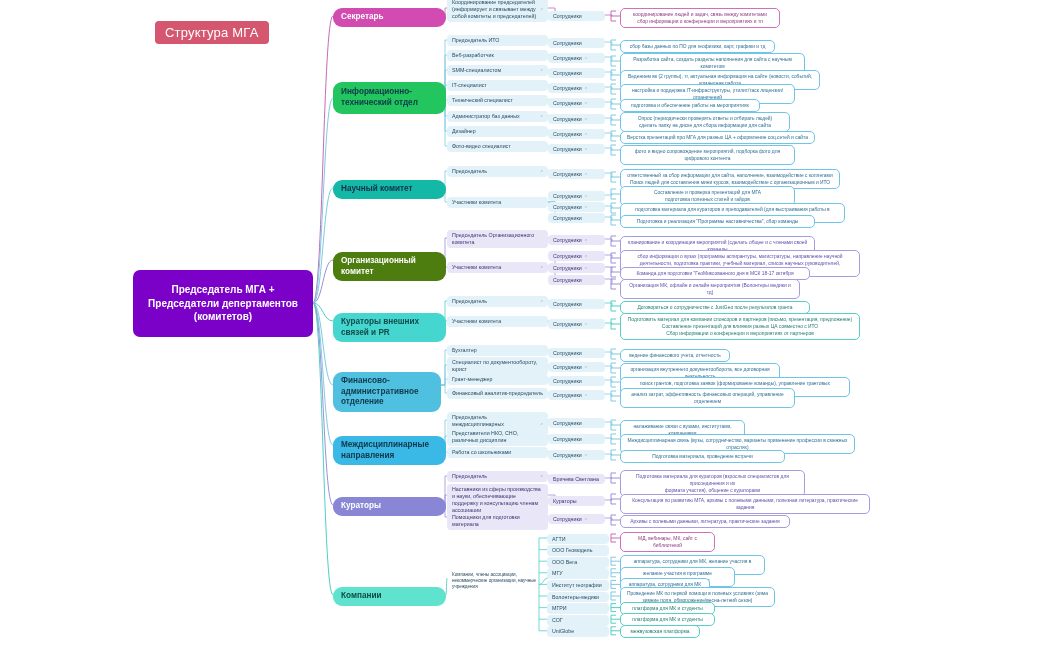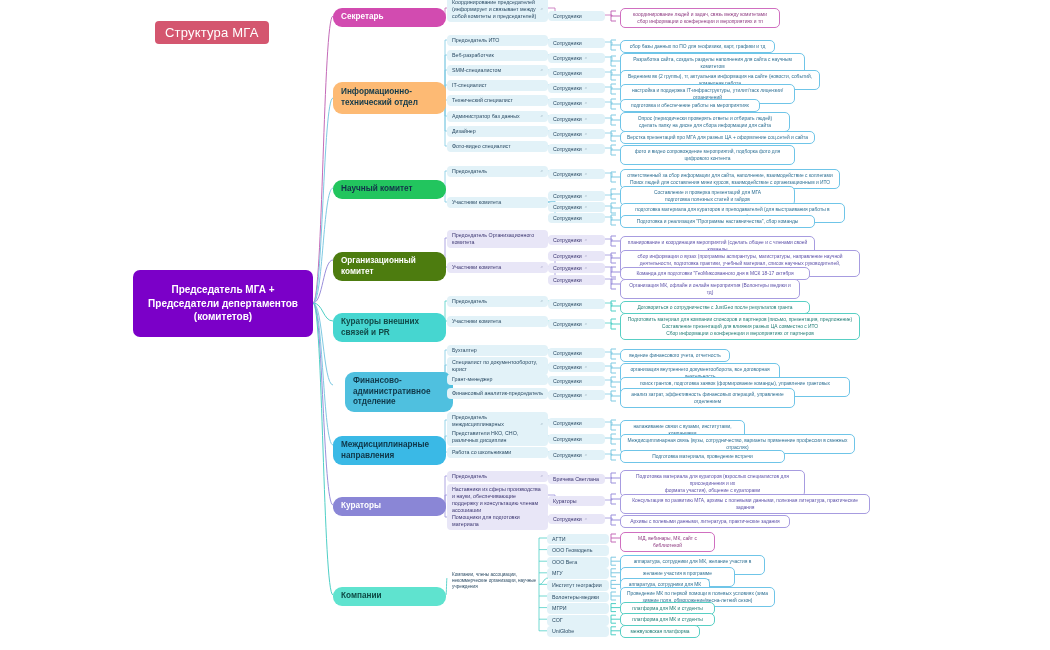--- a/index.html
+++ b/index.html
@@ -29,22 +29,22 @@
     text-align:center;display:flex;align-items:center;justify-content:center;
     padding:6px 8px;
   }
 
   
   .branch{
     border-radius:9px;color:#1b3b57;font-weight:bold;font-size:8.2px;
     line-height:1.3;display:flex;align-items:center;padding:4px 8px;
   }
   .branch.b-sec   {background:#d24bb0;color:#ffffff;}
-  .branch.b-ito   {background:#fdba74;color:#10394a;}
-  .branch.b-nauch {background:#22c55e;color:#13324a;}
+  .branch.b-ito   {background:#22c55e;color:#10394a;}
+  .branch.b-nauch {background:#14b8a6;color:#13324a;}
   .branch.b-org   {background:#4d7c0f;color:#ffffff;}
   .branch.b-pr    {background:#46d6d0;color:#114a48;}
   .branch.b-fin   {background:#4fc0df;color:#10394a;}
   .branch.b-mezh  {background:#3ab9e6;color:#0f3648;}
   .branch.b-kur   {background:#8a86d6;color:#ffffff;}
   .branch.b-part  {background:#5fe3cf;color:#0d4a44;}
 
   
   .role{
     border-radius:4px;font-size:5.3px;line-height:1.35;
@@ -411,21 +411,21 @@
       </div>
       <div class="node emp " style="left: 548px; top: 318.5px; width: 57px; min-height: 9px;">
         <span>Сотрудники</span>
         <span class="tag">⌕</span>
       </div>
       <div class="node detail t" style="left: 620px; top: 313px; width: 240px; min-height: 20px; flex-direction: column;">
         <div>Подготовить материал для компании спонсоров и партнеров (письмо, презентация, предложение)</div>
         <div>Составление презентаций для влияния разных ЦА совместно с ИТО</div>
         <div>Сбор информации о конференции и мероприятиях от партнеров</div>
       </div>
-      <div class="node branch b-fin" style="left: 345px; top: 372px; width: 108px; min-height: 26px; display: flex;">Финансово-административное отделение</div>
+      <div class="node branch b-fin" style="left: 333px; top: 372px; width: 108px; min-height: 26px; display: flex;">Финансово-административное отделение</div>
       <div class="node role " style="left: 447px; top: 344.5px; width: 101px; min-height: 11px;">
         <span class="rtext">Бухгалтер</span>
       </div>
       <div class="node emp " style="left: 548px; top: 347.5px; width: 57px; min-height: 9px;">
         <span>Сотрудники</span>
       </div>
       <div class="node detail " style="left: 620px; top: 349px; width: 110px; min-height: 8px; flex-direction: column;">
         <div>ведение финансового учета, отчетность</div>
       </div>
       <div class="node role " style="left: 447px; top: 356.5px; width: 101px; min-height: 17px;">

